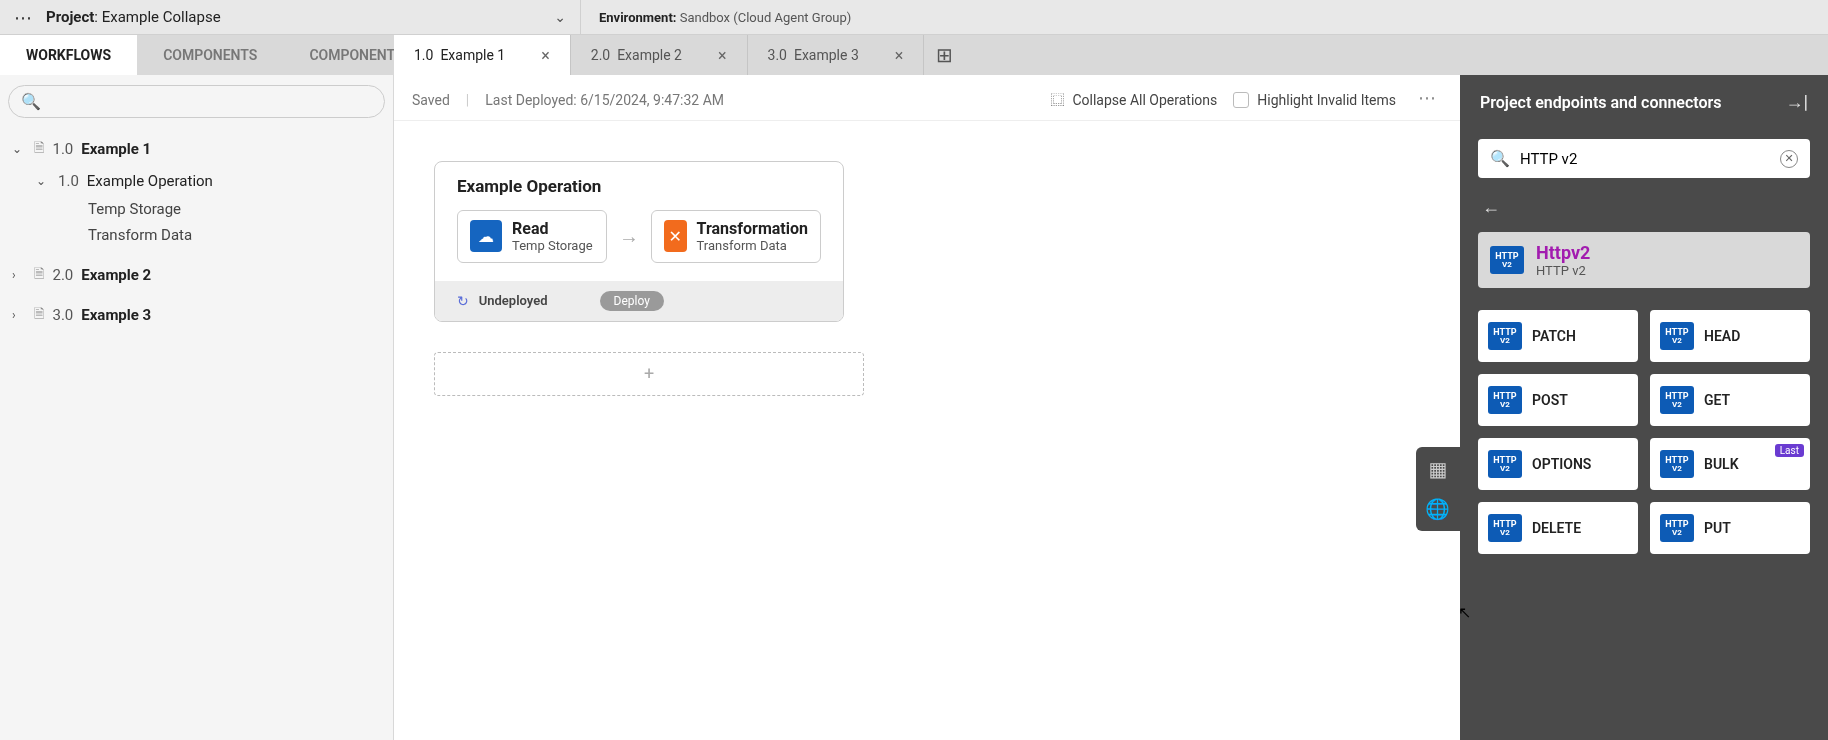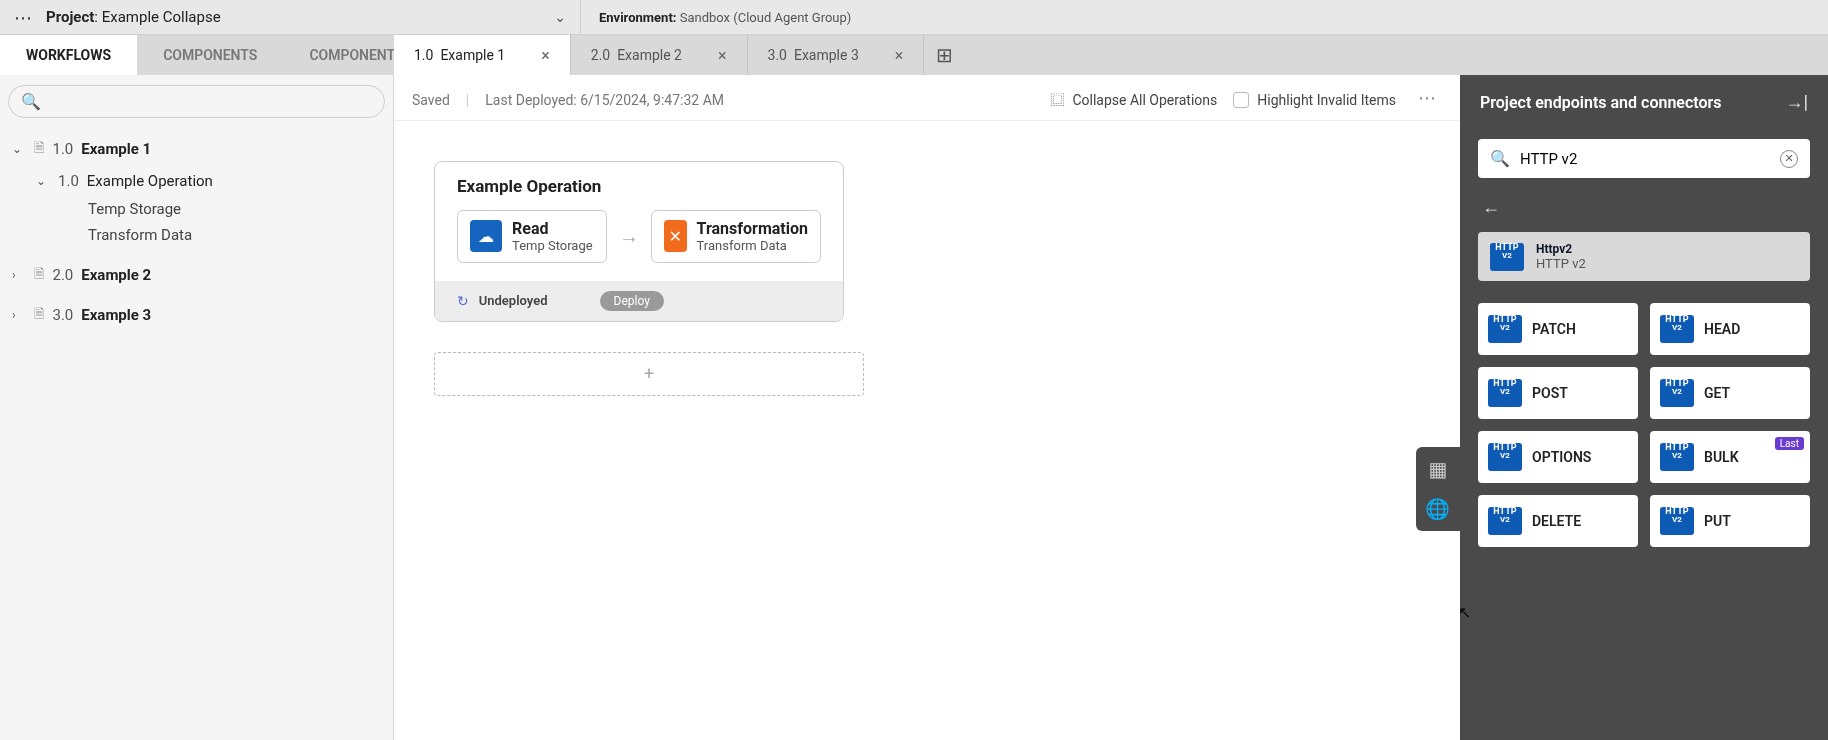--- a/index.html
+++ b/index.html
@@ -71,23 +71,23 @@
 .dock-btn { color:#ccc; font-size:20px; cursor:pointer; }
 
 .rpanel { width:368px; background:#4a4a4a; display:flex; flex-direction:column; }
 .rp-header { display:flex; align-items:center; justify-content:space-between; padding:16px 20px; color:#fff; font-size:16px; font-weight:600; }
 .rp-collapse { color:#ddd; font-size:18px; cursor:pointer; }
 .rp-search { margin:10px 18px 0; background:#fff; border-radius:4px; display:flex; align-items:center; padding:10px 12px; gap:10px; }
 .rp-search input { border:none; outline:none; flex:1; font-size:15px; }
 .rp-clear { color:#666; font-size:16px; cursor:pointer; border:1px solid #888; border-radius:50%; width:18px;height:18px;display:flex;align-items:center;justify-content:center; font-size:11px; }
 .rp-back { color:#ddd; padding:18px 22px 6px; font-size:18px; cursor:pointer; }
 .rp-selected { margin:8px 18px; background:#d9d9d9; border-radius:4px; padding:10px 12px; display:flex; align-items:center; gap:12px; }
-.http-badge { width:34px;height:28px;background:#0d5bb5;border-radius:3px;color:#fff;font-size:9px;font-weight:700;display:flex;flex-direction:column;align-items:center;justify-content:flex-start;line-height:1; }
+.http-badge { width:34px;height:28px;background:#0d5bb5;border-radius:3px;color:#fff;font-size:9px;font-weight:700;display:flex;flex-direction:column;align-items:center;justify-content:center;line-height:1; }
 .http-badge .l2 { font-size:8px; }
-.rp-sel-text .t1 { font-weight:700; font-size:12px; color:#0f172a; }
+.rp-sel-text .t1 { font-weight:700; font-size:18px; color:#a21caf; }
 .rp-sel-text .t2 { font-size:13px; color:#555; }
 .rp-grid { display:grid; grid-template-columns:1fr 1fr; gap:12px; padding:14px 18px; }
 .rp-item { background:#fff; border-radius:4px; padding:12px 10px; display:flex; align-items:center; gap:10px; cursor:pointer; position:relative; }
 .rp-item .label { font-size:14px; font-weight:600; color:#222; }
 .beta { position:absolute; right:6px; top:6px; background:#6a3bd1; color:#fff; font-size:10px; padding:1px 5px; border-radius:3px; }
 
 .cursor { position:absolute; left:1458px; top:603px; font-size:16px; color:#000; pointer-events:none; }
 </style>
 </head>
 <body>

